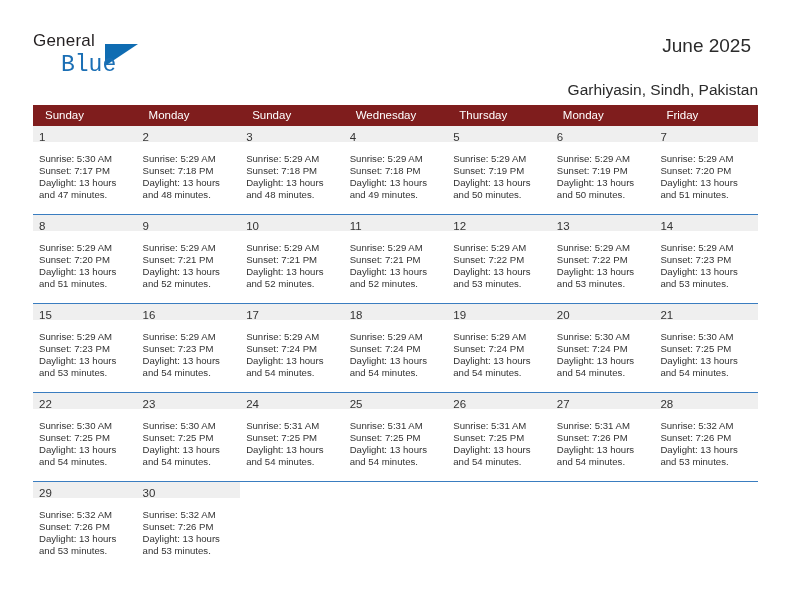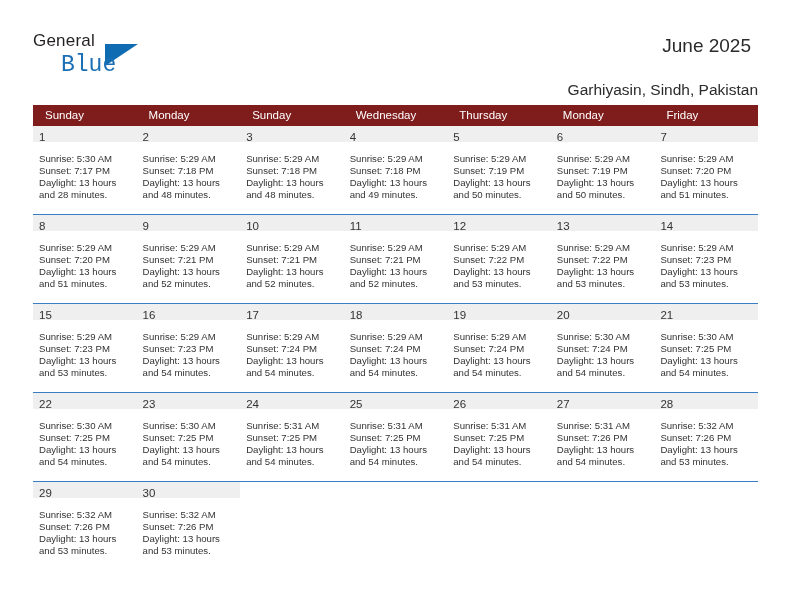--- a/index.html
+++ b/index.html
@@ -198,21 +198,21 @@
     </thead>
     <tbody id="calendar-body">
         <tr class="week-row first">
           <td>
             <div class="cell filled">
               <div class="daynum-band"><span class="daynum">1</span></div>
               <div class="cell-body">
                 <div class="cell-line">Sunrise: 5:30 AM</div>
                 <div class="cell-line">Sunset: 7:17 PM</div>
                 <div class="cell-line">Daylight: 13 hours</div>
-                <div class="cell-line">and 28 minutes.</div>
+                <div class="cell-line">and 47 minutes.</div>
               </div>
             </div>
           </td>
           <td>
             <div class="cell filled">
               <div class="daynum-band"><span class="daynum">2</span></div>
               <div class="cell-body">
                 <div class="cell-line">Sunrise: 5:29 AM</div>
                 <div class="cell-line">Sunset: 7:18 PM</div>
                 <div class="cell-line">Daylight: 13 hours</div>

